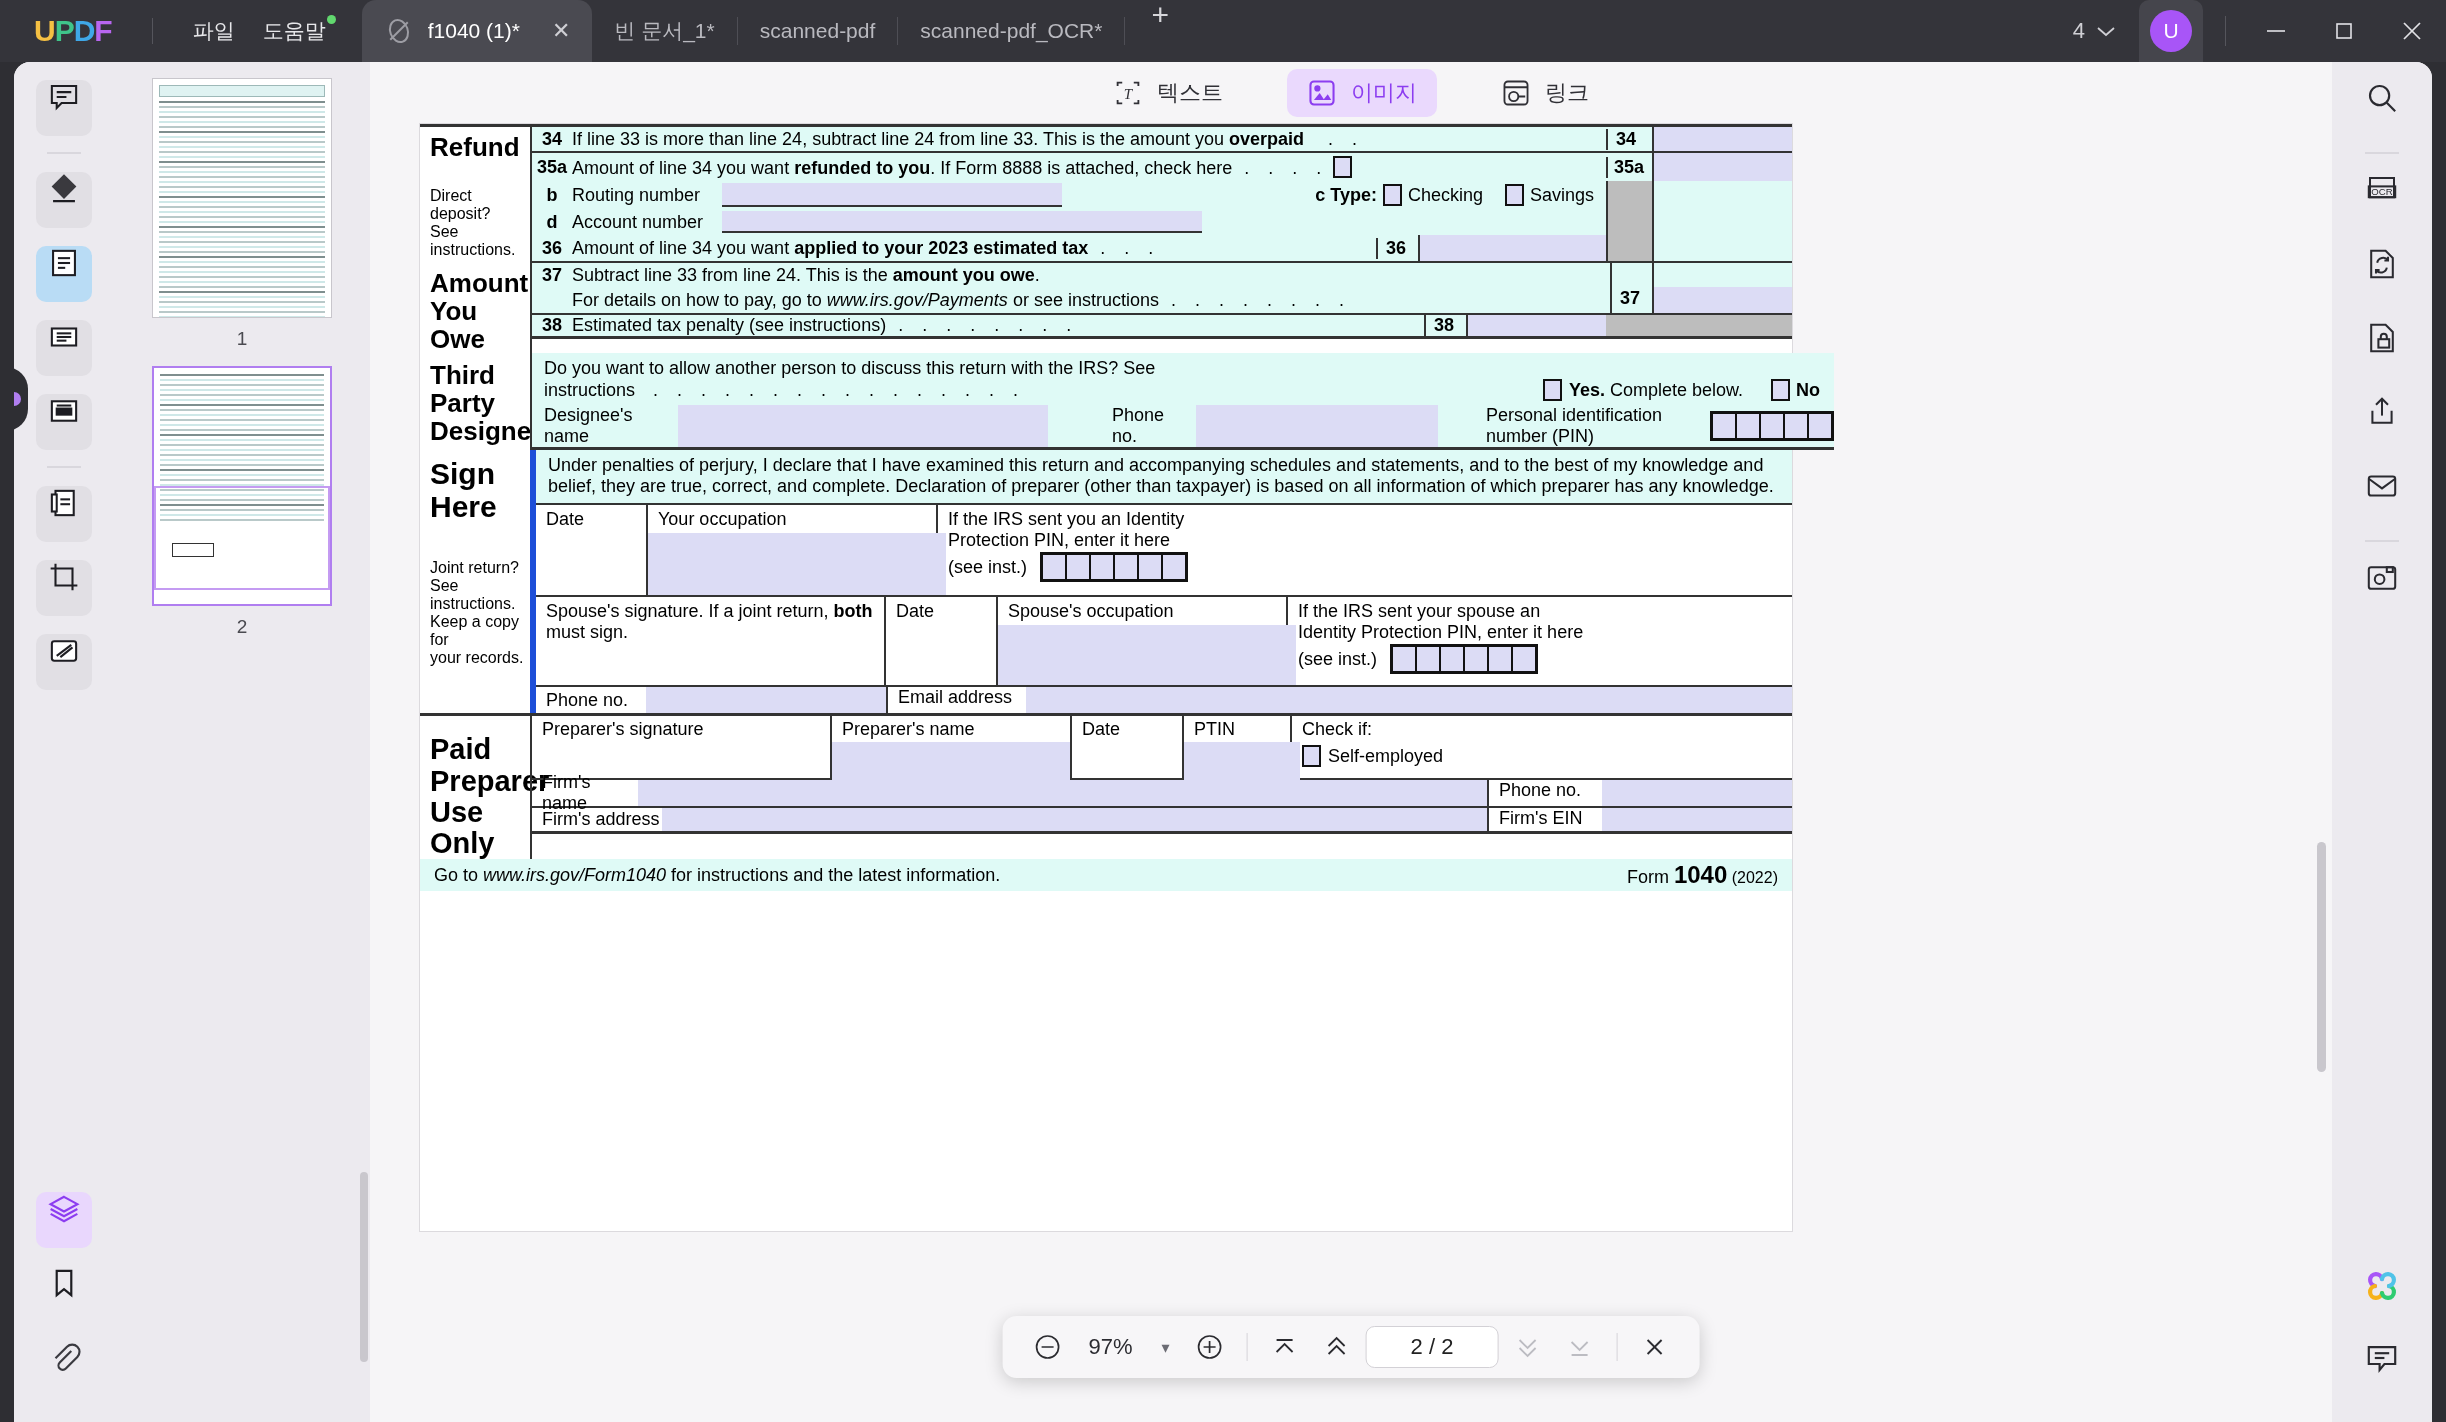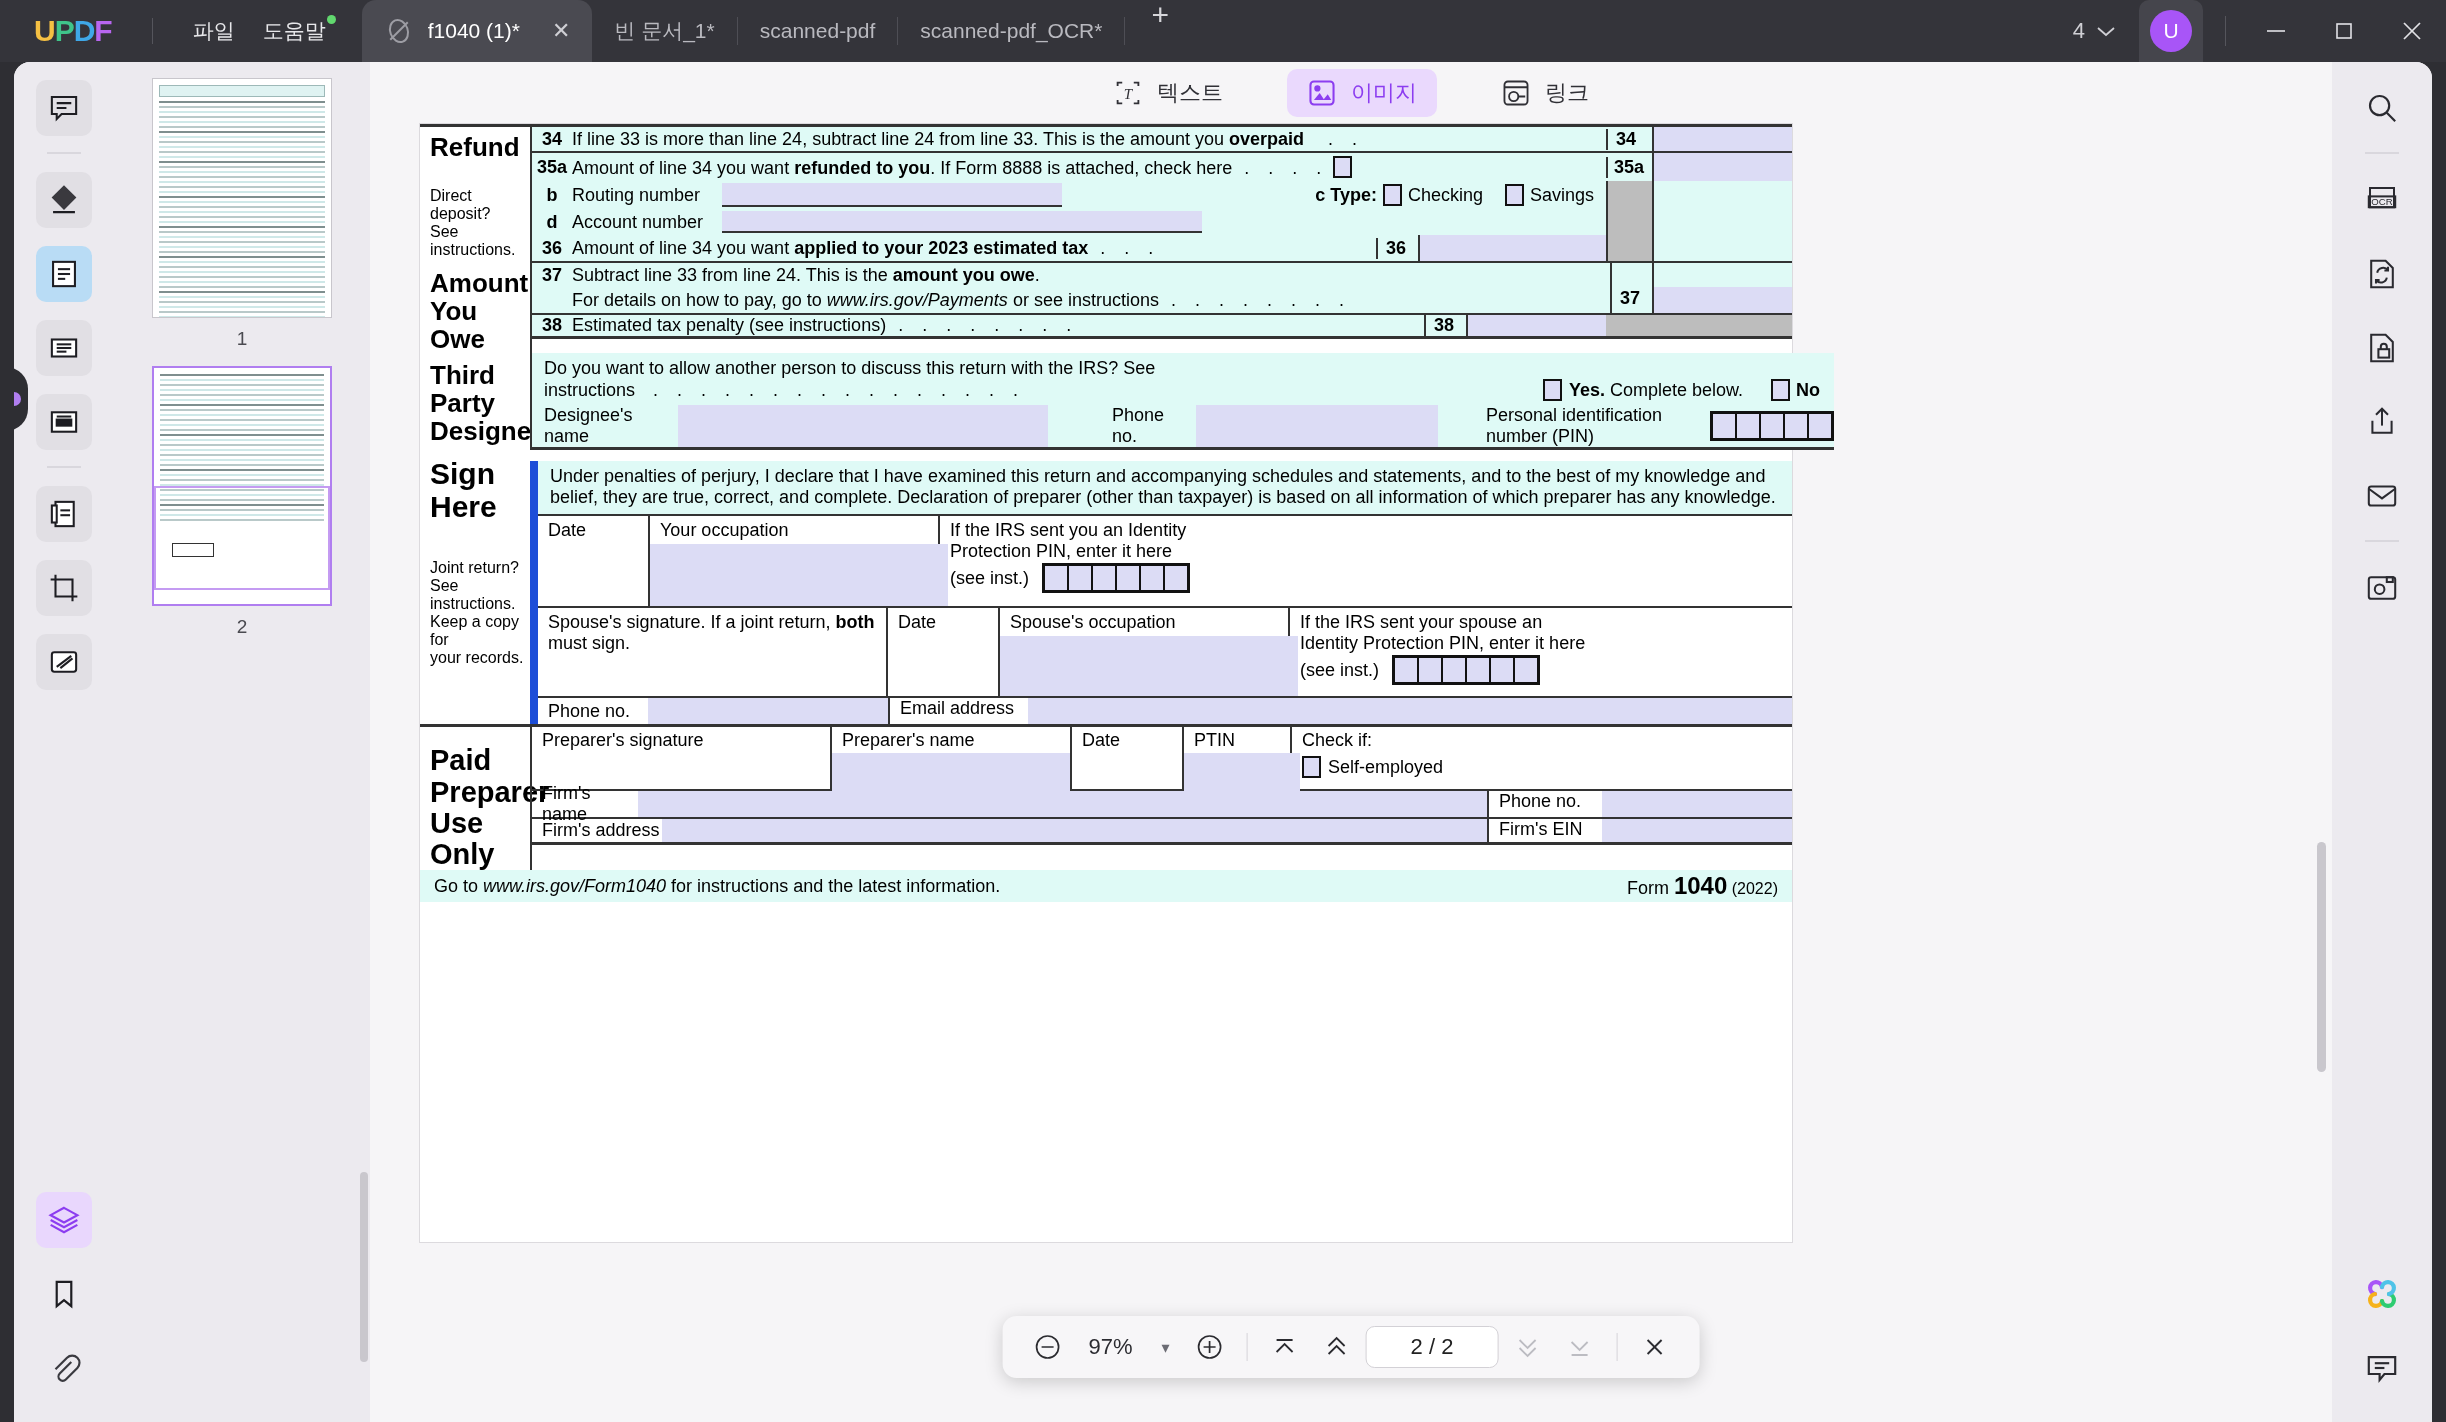--- a/index.html
+++ b/index.html
@@ -30,21 +30,21 @@
   #avatar { width:42px; height:42px; border-radius:50%; background:#a855f7; color:#fff; font-size:21px; display:flex; align-items:center; justify-content:center; }
   .win-sep { width:1px; height:30px; background:#55555c; margin:0 16px 0 22px; }
   .win-btn { width:68px; height:62px; display:flex; align-items:center; justify-content:center; color:#e2e2e6; }
 
   
   #appbody { position:absolute; left:0; top:62px; width:2446px; height:1360px; background:#2e2e33; }
   #panel { position:absolute; left:14px; top:0; width:2418px; height:1360px; background:#eceaef; border-radius:16px 16px 0 0; overflow:hidden; }
 
   
   #leftrail { position:absolute; left:0; top:0; width:100px; height:1360px; background:#eceaef; display:flex; flex-direction:column; align-items:center; }
-  .rail-btn { width:56px; height:56px; margin-top:18px; border-radius:10px; display:flex; align-items:center; justify-content:center; background:#e1dfe4; }
+  .rail-btn { width:56px; height:56px; margin-top:18px; border-radius:10px; display:flex; align-items:flex-start; justify-content:center; background:#e1dfe4; }
   .rail-btn.plain { background:transparent; }
   .rail-btn.sel { background:#b9dcf5; }
   .rail-btn.sel-p { background:#e9d7fd; }
   .rail-sep { width:34px; height:2px; background:#d9d7dd; margin-top:16px; }
   #rail-bottom { margin-top:auto; display:flex; flex-direction:column; align-items:center; padding-bottom:26px; }
   #rail-handle { position:absolute; left:-14px; top:305px; width:28px; height:64px; background:#2e2e33; border-radius:0 22px 22px 0; display:flex; align-items:center; justify-content:center; }
   #rail-handle i { width:14px; height:14px; border-radius:50%; background:#b07ef0; display:block; }
 
   
   #rightrail { position:absolute; right:0; top:0; width:100px; height:1360px; background:#eceaef; display:flex; flex-direction:column; align-items:center; }
@@ -588,21 +588,21 @@
 
       <div class="row">
         <div style="width:110px; padding:8px 0 0 10px;">
           <div class="sec-label" style="font-size:30px;">Sign</div>
           <div class="sec-label" style="font-size:30px;">Here</div>
           <div class="sm" style="margin-top:36px;">Joint return?</div>
           <div class="sm">See instructions.</div>
           <div class="sm">Keep a copy for</div>
           <div class="sm">your records.</div>
         </div>
-        <div style="flex:1; border-left:8px solid #1d4ed8;margin-top:11px;">
+        <div style="flex:1; border-left:6px solid #1d4ed8;">
           <div class="cyan" style="padding:5px 12px 6px 12px;">
             <div class="tx">Under penalties of perjury, I declare that I have examined this return and accompanying schedules and statements, and to the best of my knowledge and</div>
             <div class="tx">belief, they are true, correct, and complete. Declaration of preparer (other than taxpayer) is based on all information of which preparer has any knowledge.</div>
           </div>
 
           <div class="row" style="border-top:2px solid #333; height:92px;">
             <div style="width:112px; border-right:2px solid #333; padding:4px 0 0 10px;">
               <div class="tx">Date</div>
             </div>
             <div style="width:290px; border-right:2px solid #333; padding:4px 0 0 10px;">

